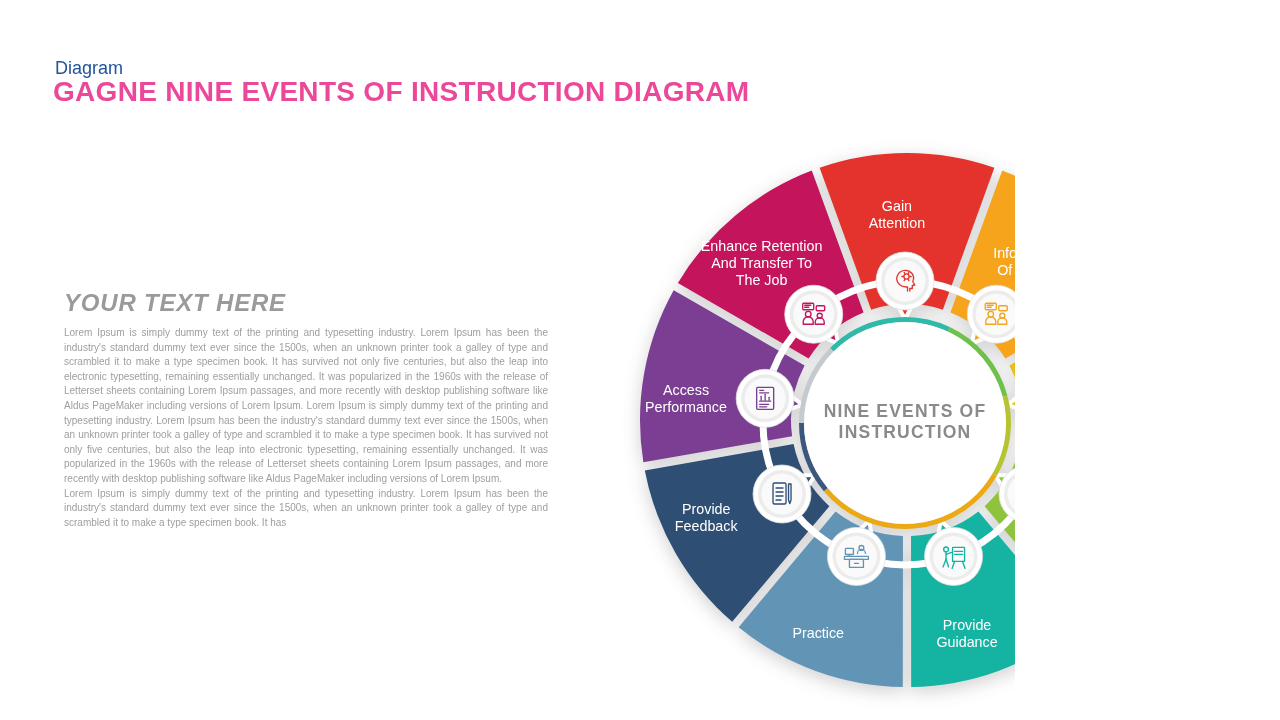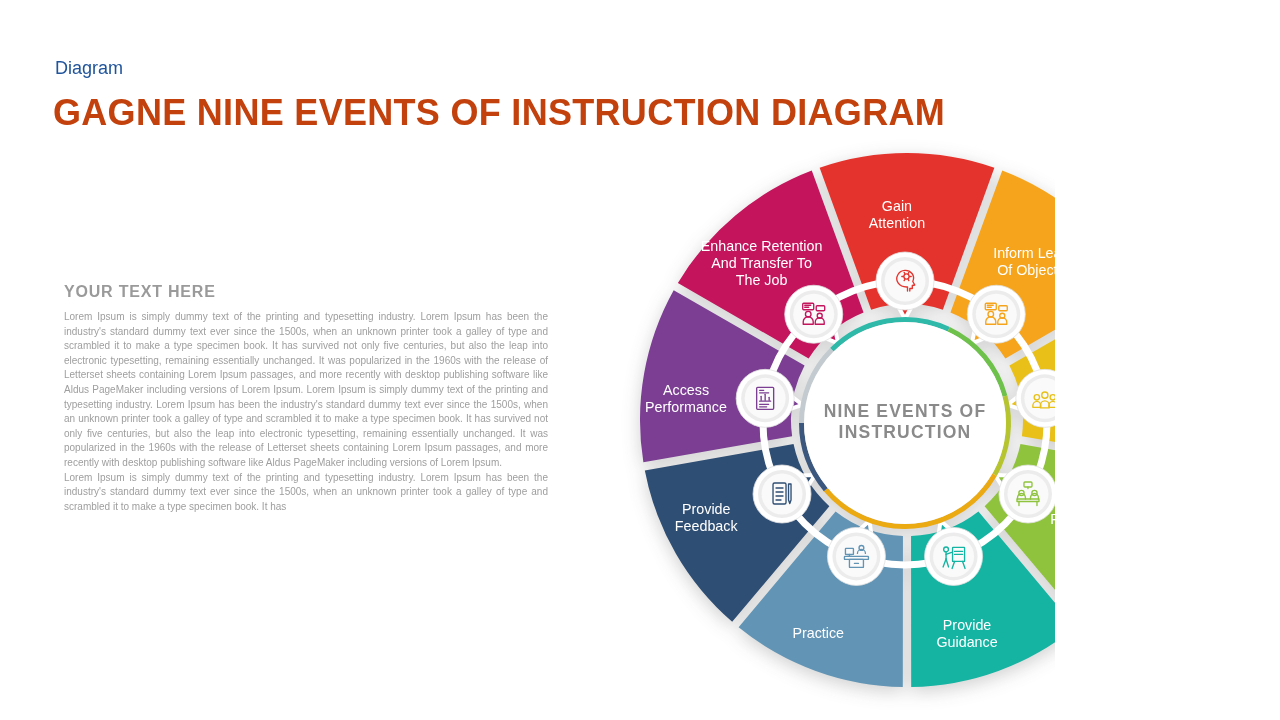--- a/index.html
+++ b/index.html
@@ -1,22 +1,22 @@
 <!DOCTYPE html>
 <html><head>
 <meta charset="utf-8">
 <style>
   html,body{margin:0;padding:0;background:#fff;}
   .slide{position:relative;width:1015px;height:720px;background:#ffffff;overflow:hidden;
-         font-family:"Liberation Sans",sans-serif;padding-left:40px;}
+         font-family:"Liberation Sans",sans-serif;}
   .eyebrow{position:absolute;left:55px;top:58px;font-size:18px;font-weight:500;color:#20549B;}
-  .main-title{position:absolute;left:53px;top:92px;font-size:36px;font-weight:700;color:#c2410c;
+  .main-title{position:absolute;left:53px;top:76px;font-size:28px;font-weight:700;color:#ec4899;
               letter-spacing:.3px;white-space:nowrap;}
   .text-block{position:absolute;left:64px;top:283px;width:484px;}
-  .text-heading{font-size:16px;font-weight:700;color:#9A9A9A;letter-spacing:.8px;margin:0 0 9px 0;}
+  .text-heading{font-size:24px;font-weight:700;color:#9A9A9A;letter-spacing:.8px;margin:6px 0 9px 0;font-style:italic;}
   .text-block p{margin:0;font-size:10px;line-height:14.6px;color:#9E9E9E;text-align:justify;}
   .wheel-wrap{position:absolute;left:635px;top:148px;width:544px;height:544px;}
   svg text{font-family:"Liberation Sans",sans-serif;}
   .seg-label{font-size:14.3px;fill:#ffffff;}
   .center-title{font-size:17.5px;font-weight:700;fill:#8A8A8A;letter-spacing:1.2px;}
 </style>
 </head>
 <body>
 
 <div class="slide">

